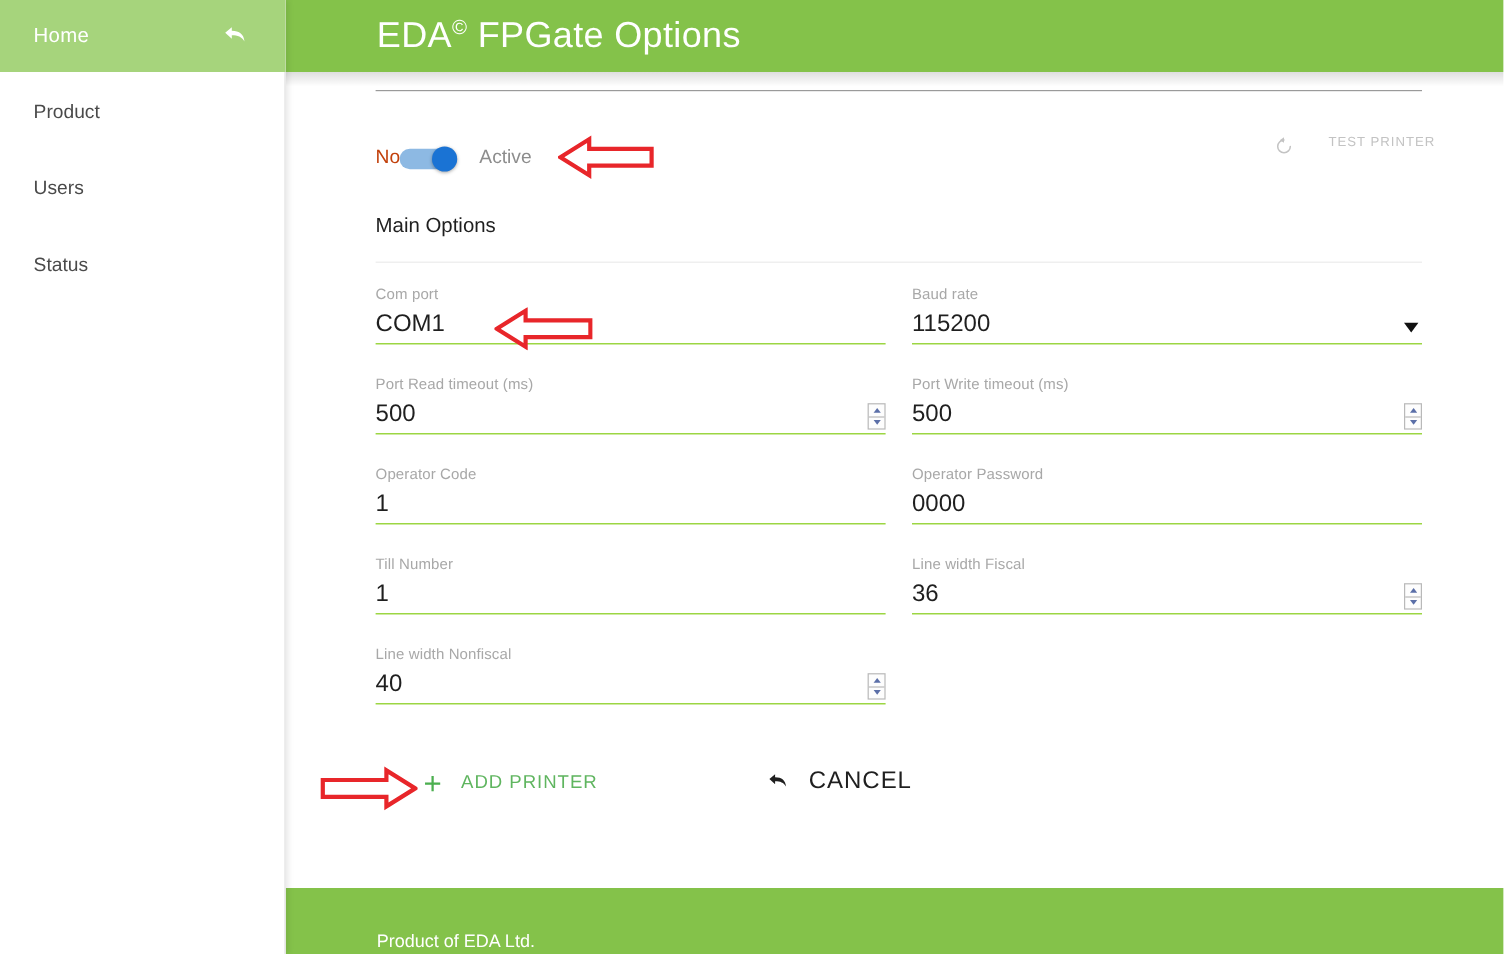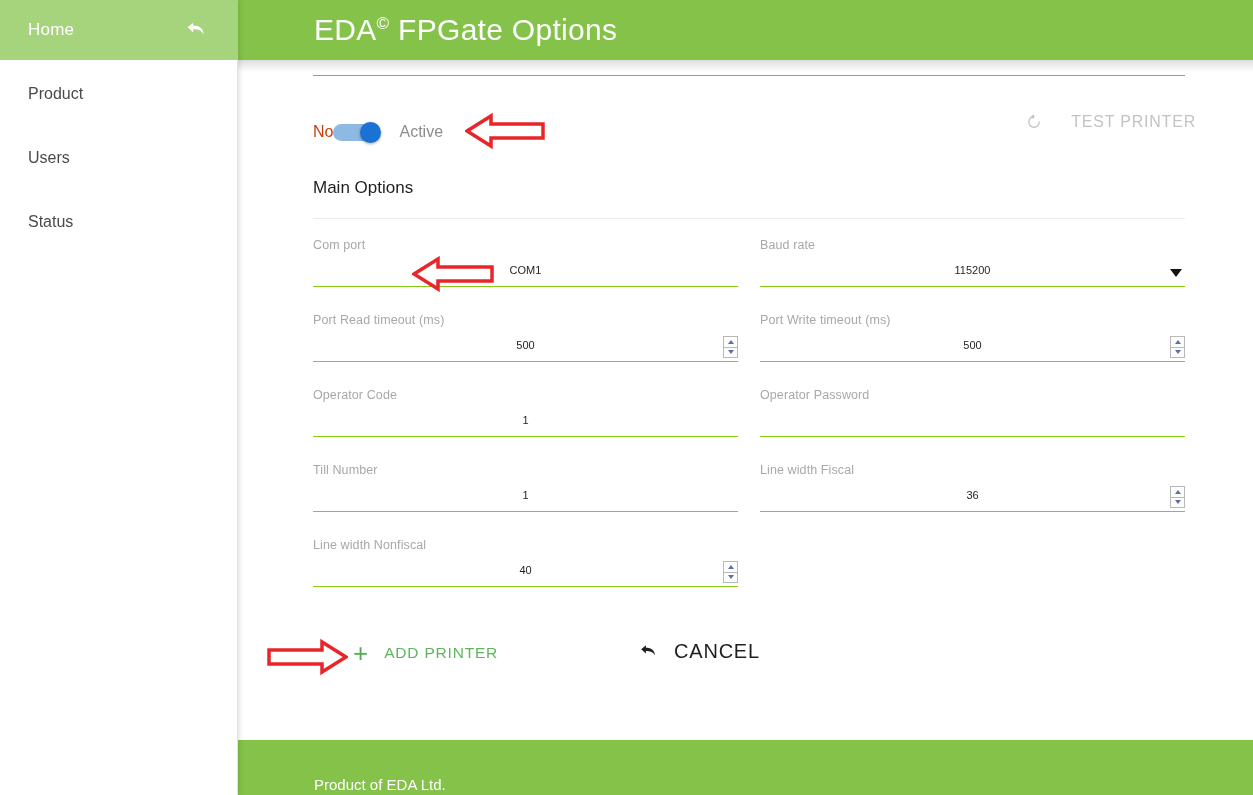--- a/index.html
+++ b/index.html
@@ -168,23 +168,22 @@
     color: #8d8d8d;
     font-size: 16px;
     margin-left: 18px;
   }
 
   
   #test-printer {
     position: absolute;
     right: 57px; top: 53px;
     display: flex;
-    align-items: center;
     color: #c3c3c3;
-    font-size: 16px;
+    font-size: 11px;
     letter-spacing: .8px;
     cursor: default;
     gap: 12px;
   }
   #test-printer .refresh-icon {
     width: 18px; height: 18px;
     margin-right: 16px;
     display: block;
   }
 
@@ -225,30 +224,29 @@
   .field .flabel {
     display: block;
     color: #a8a8a8;
     font-size: 12.5px;
     margin-bottom: 7px;
     letter-spacing: .1px;
   }
   .field .fvalue {
     display: block;
     color: #1f1f1f;
-    font-size: 11px;
+    font-size: 20px;
     height: 22px;
     line-height: 22px;
     background: transparent;
     border: none;
     outline: none;
     width: 100%;
     font-family: "Liberation Sans", sans-serif;
     padding: 0;
-    text-align: center;
   }
   .caret {
     position: absolute;
     right: 3px;
     bottom: 9px;
     width: 0; height: 0;
     border-left: 6px solid transparent;
     border-right: 6px solid transparent;
     border-top: 8px solid #111111;
     cursor: pointer;
@@ -448,20 +446,21 @@
         </div>
       </div>
 
       <div class="row">
         <div class="field">
           <label class="flabel">Operator Code</label>
           <input class="fvalue" type="text" value="1" style="">
         </div>
         <div class="field">
           <label class="flabel">Operator Password</label>
+          <input class="fvalue" type="text" value="0000" style="">
         </div>
       </div>
 
       <div class="row">
         <div class="field">
           <label class="flabel">Till Number</label>
           <input class="fvalue" type="text" value="1" style="">
         </div>
         <div class="field">
           <label class="flabel">Line width Fiscal</label>

